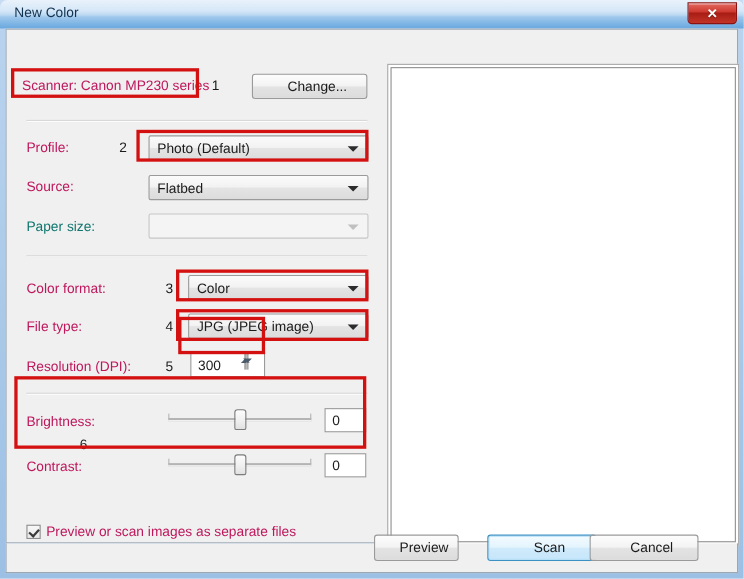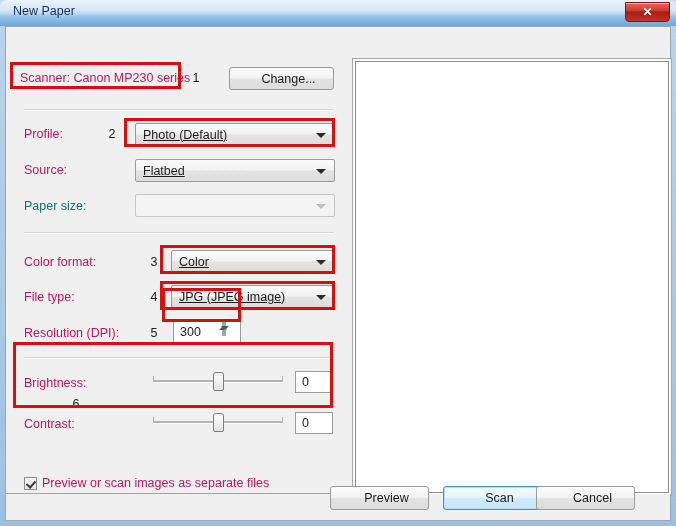--- a/index.html
+++ b/index.html
@@ -100,21 +100,20 @@
     background: linear-gradient(to bottom, #fbfbfb 0%, #f2f2f2 48%, #e4e4e4 52%, #dcdcdc 100%);
     font-size: 12.5px;
     color: #1b1b1b;
     cursor: pointer;
   }
   .combo .ctext {
     position: absolute;
     left: 7px; top: 50%;
     transform: translateY(-50%);
     white-space: nowrap;
-    text-decoration: underline;
   }
   .combo .arrow {
     position: absolute;
     right: 8px; top: 50%;
     margin-top: -2px;
     width: 0; height: 0;
     border-left: 5px solid transparent;
     border-right: 5px solid transparent;
     border-top: 5px solid #2b2b2b;
   }
@@ -248,21 +247,21 @@
     pointer-events: none;
     background: transparent;
   }
 </style>
 </head>
 <body>
 
 <div id="window">
 
   <div id="titlebar">
-    <div id="title-text">New Paper</div>
+    <div id="title-text">New Color</div>
     <div id="close-btn">✕</div>
   </div>
 
   <div id="client">
 
     <div class="label" style="left:14px; top:44px;">Scanner: Canon MP230 series</div>
     <div class="num" style="left:183px; top:44px;">1</div>
     <button class="btn" style="left:223px; top:40px; width:105px; height:23px;">Change...</button>
 
     <div class="divider" style="left:18px; top:82px; width:310px;"></div>
@@ -340,21 +339,21 @@
 
     <div id="chk-box" style="left:18px; top:450px;"></div>
     <div class="label" style="left:36px; top:449px;">Preview or scan images as separate files</div>
 
     <div id="preview-outer">
       <div id="preview-inner"></div>
     </div>
   </div>
 
   <div id="bottom-strip"></div>
-  <button class="btn" style="left:330px; top:486px; width:99px; height:24px;">Preview</button>
+  <button class="btn" style="left:340px; top:486px; width:77px; height:24px;">Preview</button>
   <button class="btn default" style="left:443px; top:486px; width:99px; height:24px;">Scan</button>
   <button class="btn" style="left:536px; top:486px; width:99px; height:24px;">Cancel</button>
 
   <div class="redbox" style="left:10px; top:62px; width:171px; height:27px;"></div>
   <div class="redbox" style="left:124px; top:118px; width:211px; height:29px;"></div>
   <div class="redbox" style="left:160px; top:245px; width:175px; height:29px;"></div>
   <div class="redbox" style="left:160px; top:281px; width:175px; height:29px;"></div>
   <div class="redbox" style="left:162px; top:288px; width:79px; height:34px; top:288px;"></div>
   <div class="redbox" style="left:13px; top:342px; width:320px; height:66px;"></div>
 

